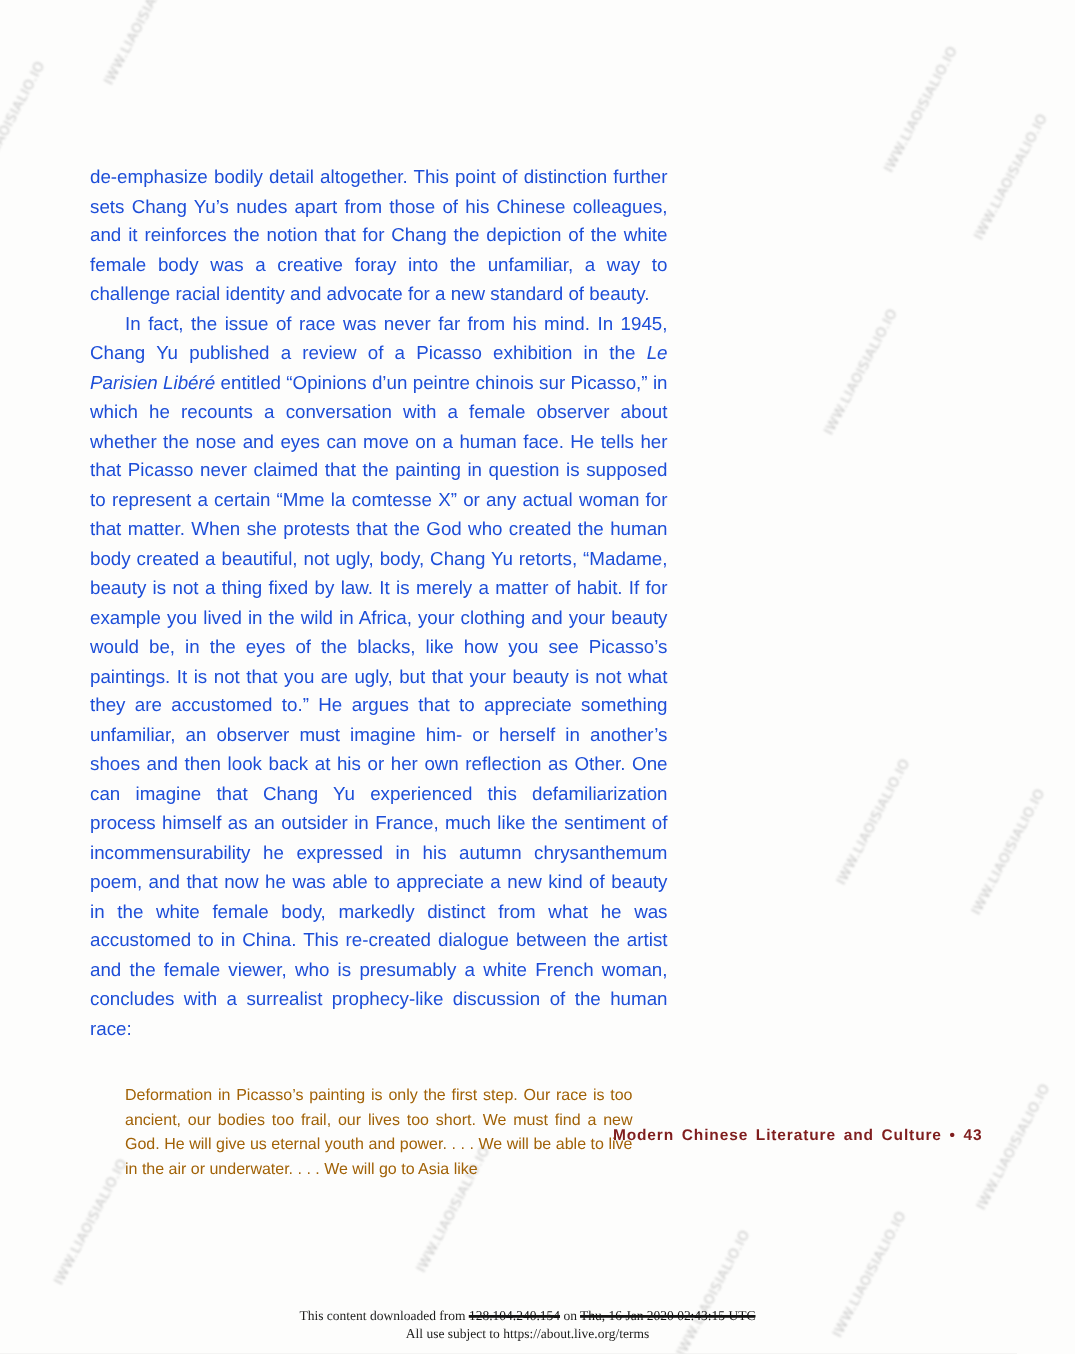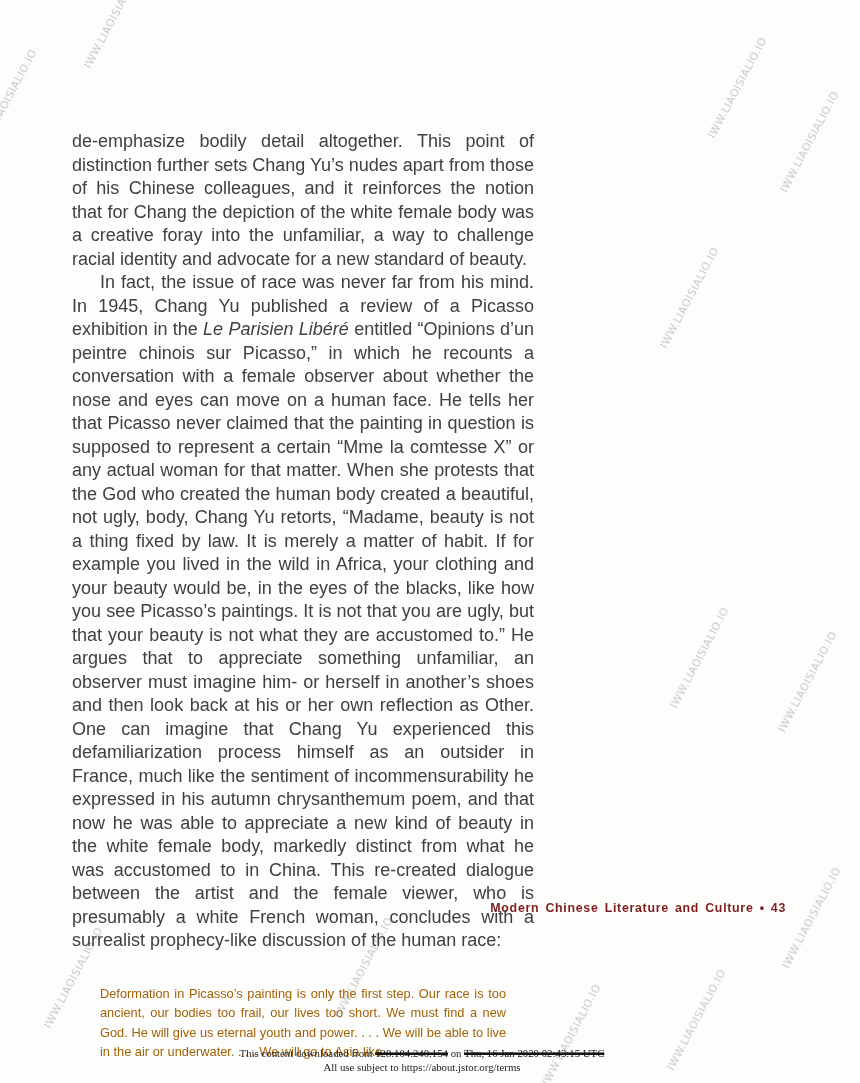--- a/index.html
+++ b/index.html
@@ -16,24 +16,24 @@
 
   
   .text-block {
     position: absolute;
     left: 72px;
     top: 130px;
     width: 462px;
   }
   .para {
     margin: 0;
-    font-size: 18px;
+    font-size: 15px;
     line-height: 23.5px;
     text-align: justify;
-    color: #404040;
+    color: #1d4ed8;
   }
   .para.indent { text-indent: 28px; }
   .para em { font-style: italic; margin-top: 18px; }
 
   .quote {
     margin: 31px 0 0 28px;
     width: 406px;
     font-size: 12.8px;
     line-height: 19.6px;
     text-align: justify;
@@ -110,16 +110,16 @@
     <p class="para indent"><span>In fact, the issue of race was never far from his mind. In 1945, Chang Yu published a review of a Picasso exhibition in the </span><em>Le Parisien Libéré</em><span> entitled “Opinions d’un peintre chinois sur Picasso,” in which he recounts a conversation with a female observer about whether the nose and eyes can move on a human face. He tells her that Picasso never claimed that the painting in question is supposed to represent a certain “Mme la comtesse X” or any actual woman for that matter. When she protests that the God who created the human body created a beautiful, not ugly, body, Chang Yu retorts, “Madame, beauty is not a thing fixed by law. It is merely a matter of habit. If for example you lived in the wild in Africa, your clothing and your beauty would be, in the eyes of the blacks, like how you see Picasso’s paintings. It is not that you are ugly, but that your beauty is not what they are accustomed to.” He argues that to appreciate something unfamiliar, an observer must imagine him- or herself in another’s shoes and then look back at his or her own reflection as Other. One can imagine that Chang Yu experienced this defamiliarization process himself as an outsider in France, much like the sentiment of incommensurability he expressed in his autumn chrysanthemum poem, and that now he was able to appreciate a new kind of beauty in the white female body, markedly distinct from what he was accustomed to in China. This re-created dialogue between the artist and the female viewer, who is presumably a white French woman, concludes with a surrealist prophecy-like discussion of the human race:</span></p>
     <blockquote class="quote">Deformation in Picasso’s painting is only the first step. Our race is too ancient, our bodies too frail, our lives too short. We must find a new God. He will give us eternal youth and power. . . . We will be able to live in the air or underwater. . . . We will go to Asia like</blockquote>
   </main>
 
   <div class="running-footer">
     <span>Modern Chinese Literature and Culture • 43</span>
   </div>
 
   <div class="jstor">
     <div><span>This content downloaded from </span><span class="redacted">128.104.240.154</span><span> on </span><span class="redacted">Thu, 16 Jan 2020 02:43:15 UTC</span></div>
-    <div>All use subject to https://about.jstor.org/terms</div>
+    <div>All use subject to https://about.live.org/terms</div>
   </div>
 
 </div>
 
 </body></html>

